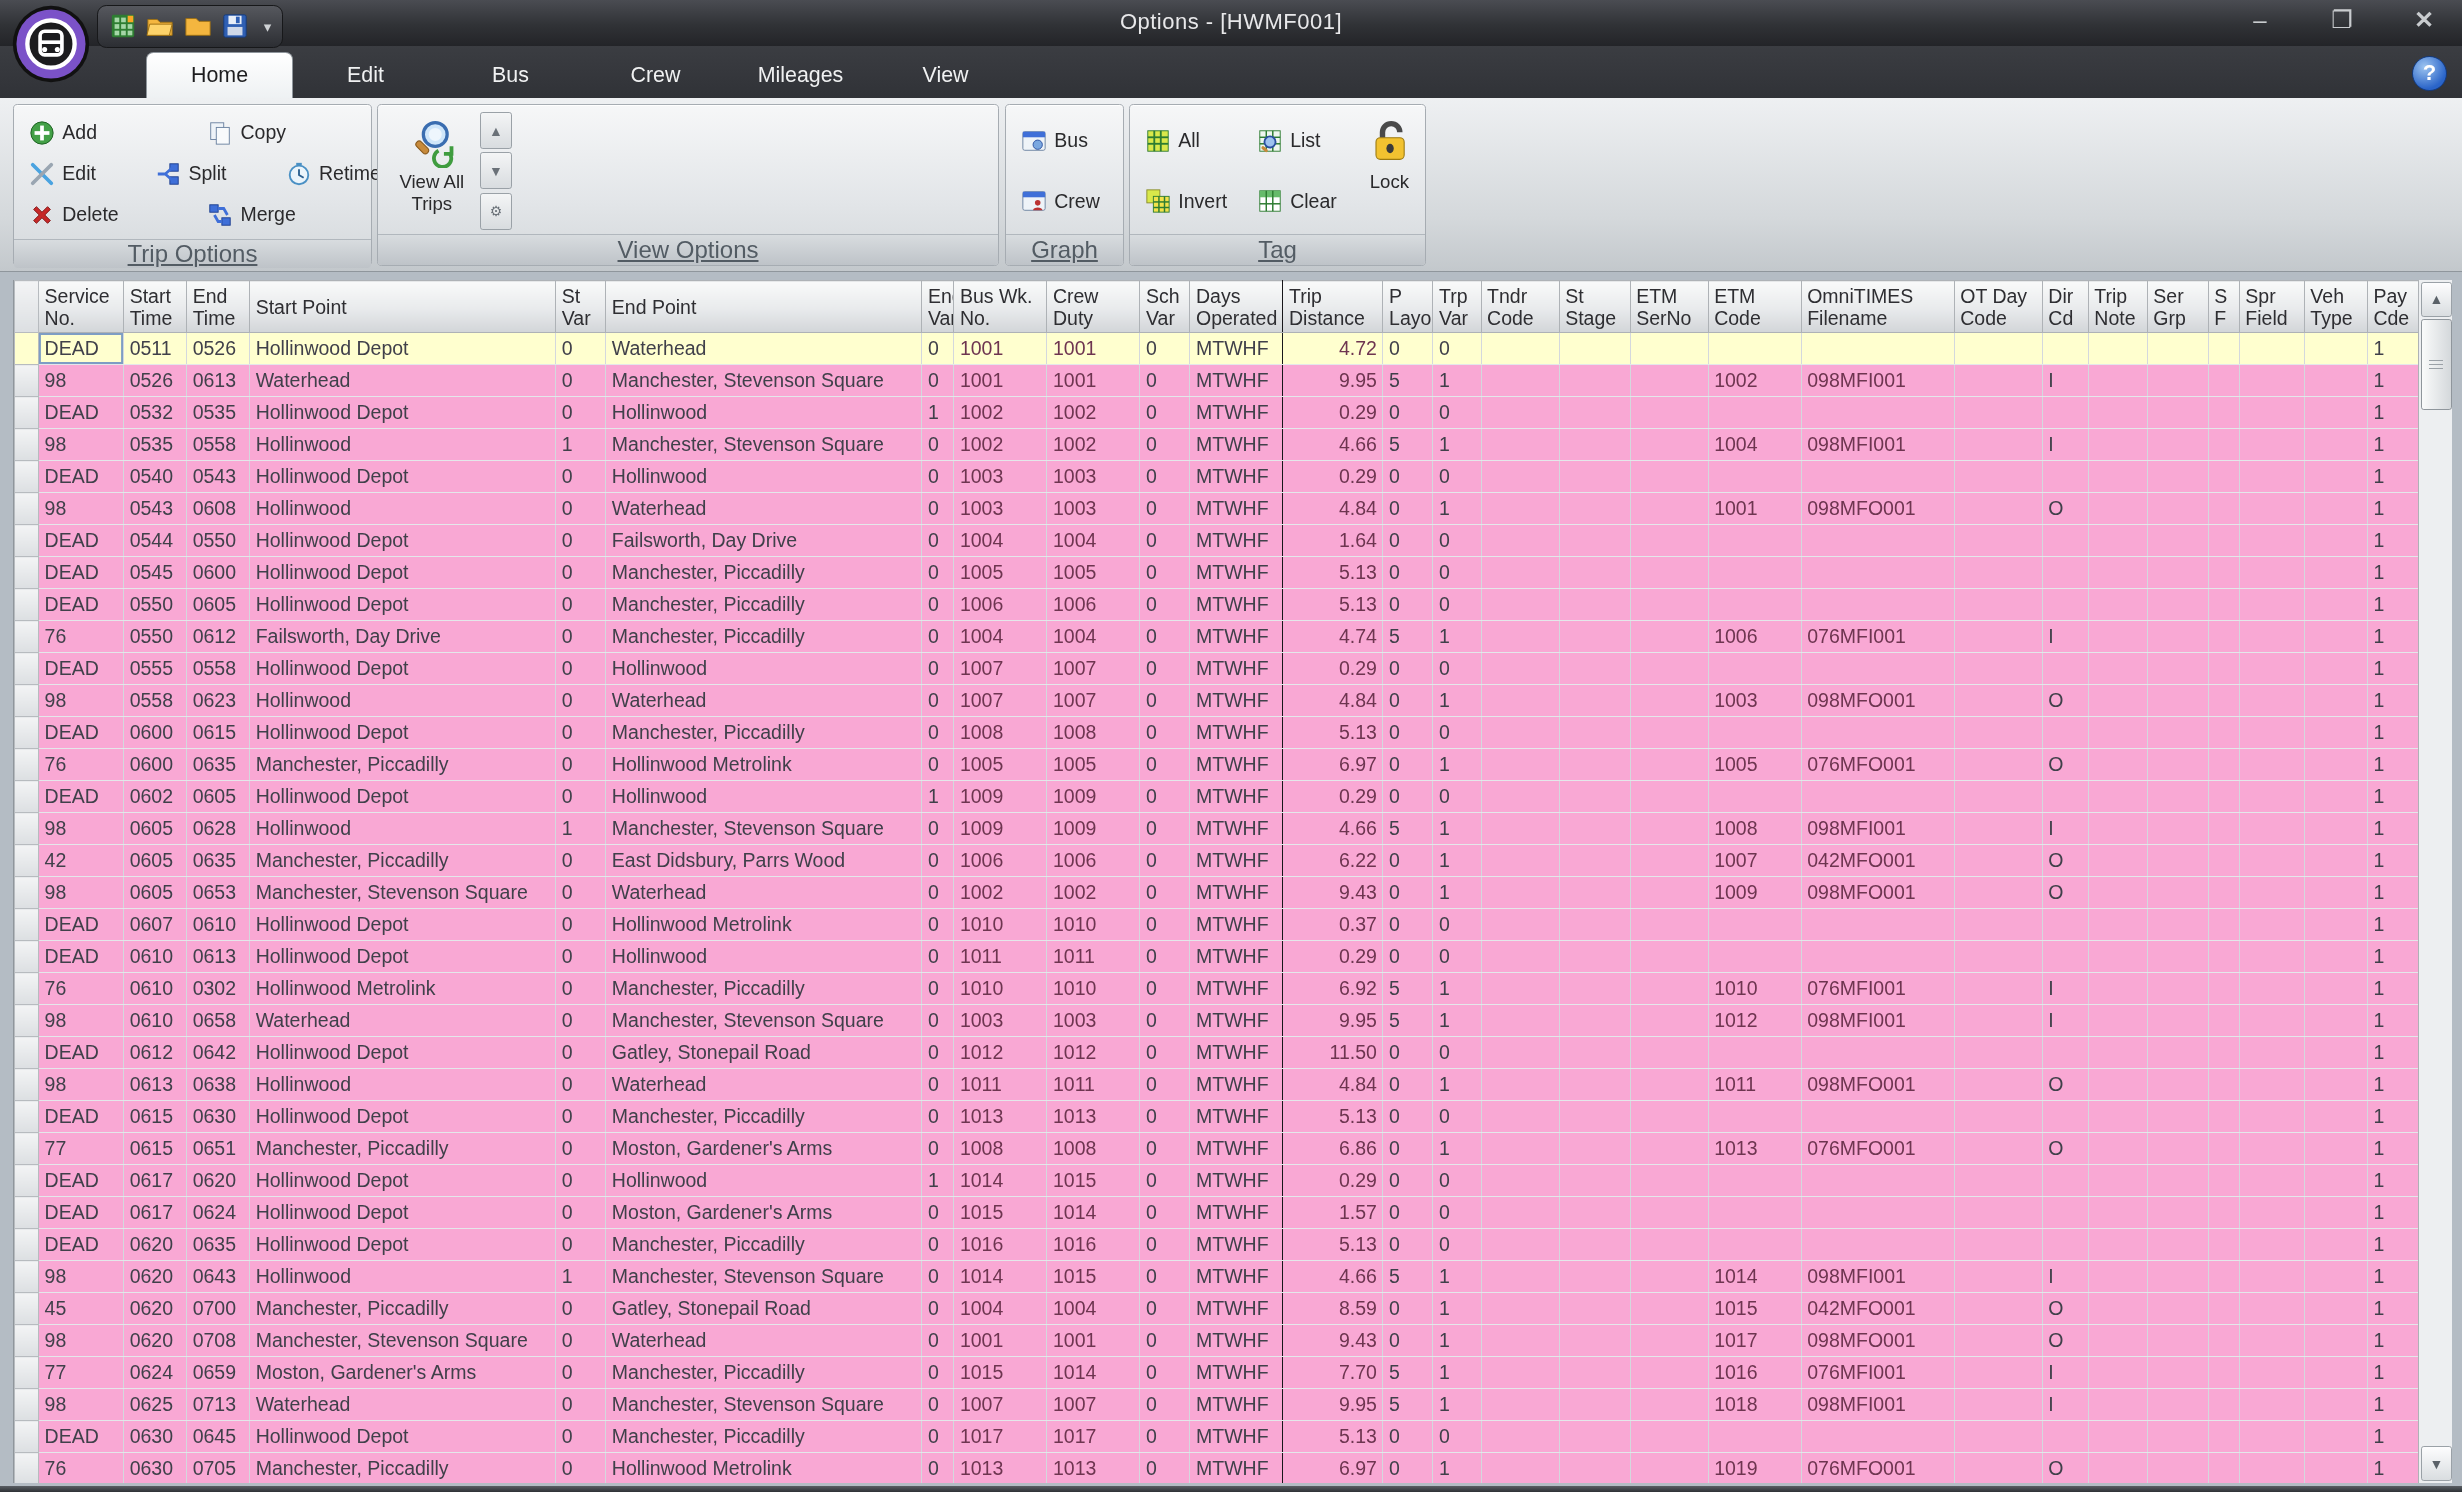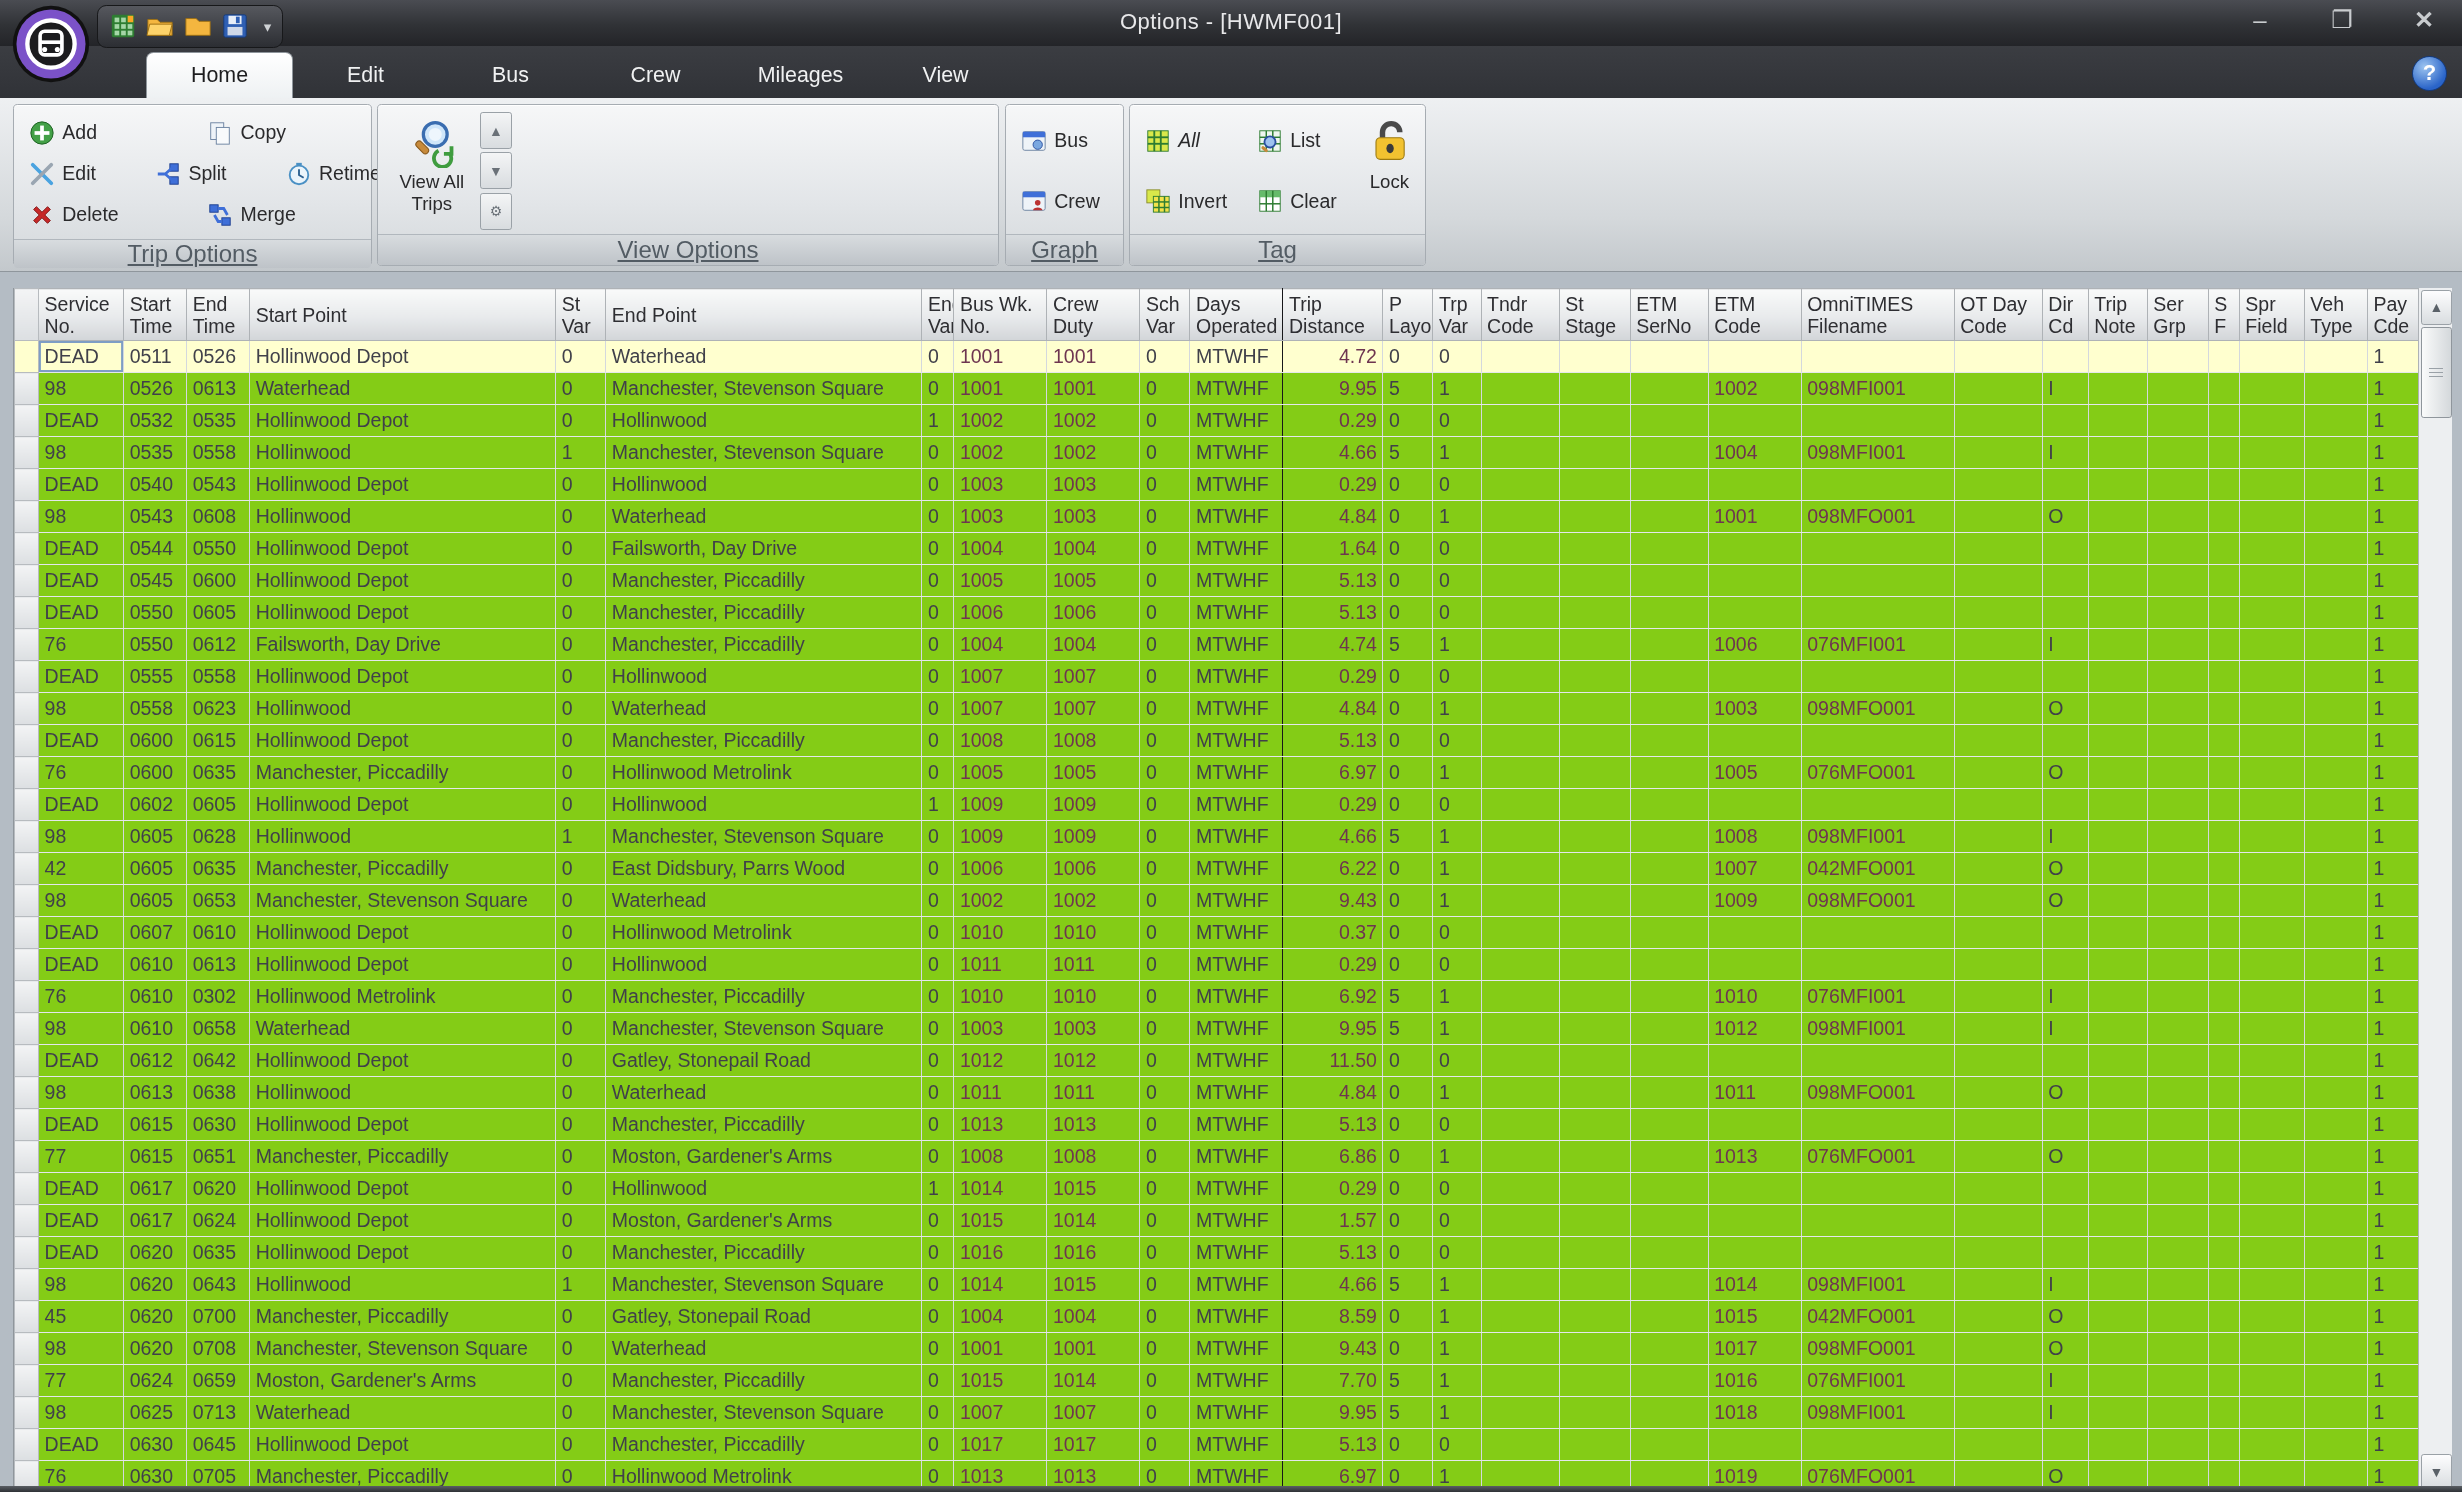--- a/index.html
+++ b/index.html
@@ -66,21 +66,21 @@
   .vright{display:flex;flex-direction:column;width:204px;}
   .vfield{font-size:19.5px;color:#222;white-space:nowrap;}
   .spincol{width:32px;display:flex;flex-direction:column;justify-content:space-between;margin-left:3.7px;padding:1.9px 0;}
   .spbtn{height:35px;border:0.9px solid #9aa1a7;border-radius:2.8px;background:linear-gradient(#f4f5f6,#d8dcdf);
     color:#6a7178;font-size:14px;display:flex;align-items:center;justify-content:center;}
 
   .gcol{display:flex;flex-direction:column;justify-content:space-around;}
   .tagwrap{display:flex;gap:3.7px;align-items:stretch;}
 
   
-  .grid-area{position:absolute;left:13px;top:288px;width:2438px;height:1203px;background:#84cc16;overflow:hidden;
+  .grid-area{position:absolute;left:13px;top:280px;width:2438px;height:1203px;background:#f9a8d4;overflow:hidden;
     border-left:0.9px solid #8f969c;}
   table{border-collapse:collapse;table-layout:fixed;width:2405px;font-size:19.5px;color:#40404a;}
   th{height:51px;font-weight:normal;text-align:left;vertical-align:middle;padding:0 5.6px;
     background:linear-gradient(#f9fafa,#e8eaec 55%,#d2d5d8);border:0.9px solid #aeb2b6;
     white-space:pre-line;line-height:22px;color:#2e2e32;overflow:hidden;}
   td{height:31px;padding:0 5.6px;border-left:0.9px solid #d4d8dd;border-right:0.9px solid #d4d8dd;
     border-bottom:0.9px solid #e4e7ea;white-space:nowrap;overflow:hidden;}
   tr.selected td{background:#ffffcf;}
   td.sel-cell{box-shadow:inset 0 0 0 1.9px #7e9dc4;}
   td.num{color:#6e3550;}
@@ -282,21 +282,21 @@
           <span class="lbl">Crew</span>
         </div>
       </div>
         </div>
       <div class="glabel">Graph</div>
     </div>
 
     <div class="rgroup g-tag">
       <div class="gbody tagwrap">
         <div class="gcol">
-          <div class="sbtn" style="width:97px;font-style:italic;">
+          <div class="sbtn" style="width:97px;">
             <svg class="icon24" viewBox="0 0 28 28">
                 <rect x="3" y="3" width="22" height="22" fill="#d9e84a" stroke="#2e7d32"></rect>
                 <g stroke="#2e7d32" stroke-width="2">
                   <line x1="3" y1="10" x2="25" y2="10"></line>
                   <line x1="3" y1="17" x2="25" y2="17"></line>
                   <line x1="10" y1="3" x2="10" y2="25"></line>
                   <line x1="17" y1="3" x2="17" y2="25"></line>
                 </g>
               </svg>
             <span class="lbl">All</span>

